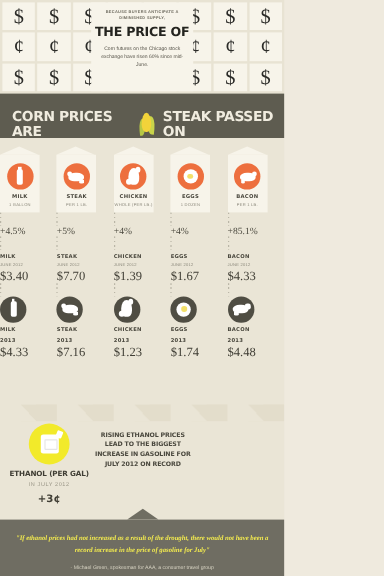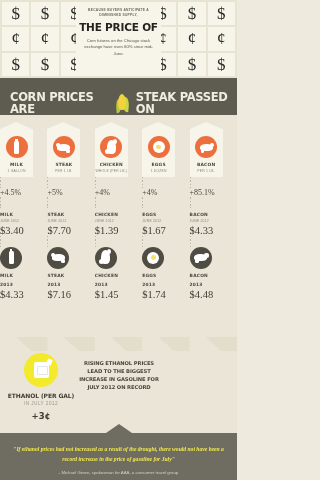--- a/index.html
+++ b/index.html
@@ -249,21 +249,21 @@
       <div class="sub">JUNE 2012</div>
       <div class="price">$1.39</div>
       <div class="dotline"></div>
       <div class="disc dark">
           <div class="g">
             <div class="hen"></div>
           </div>
         </div>
       <div class="lbl">CHICKEN</div>
       <div class="lbl">2013</div>
-      <div class="price">$1.45</div>
+      <div class="price">$1.23</div>
     </div>
 
     <div class="col">
       <div class="tag">
         <div class="disc orange">
             <div class="g">
               <div class="egg"></div>
             </div>
           </div>
         <div class="lbl">EGGS</div>

